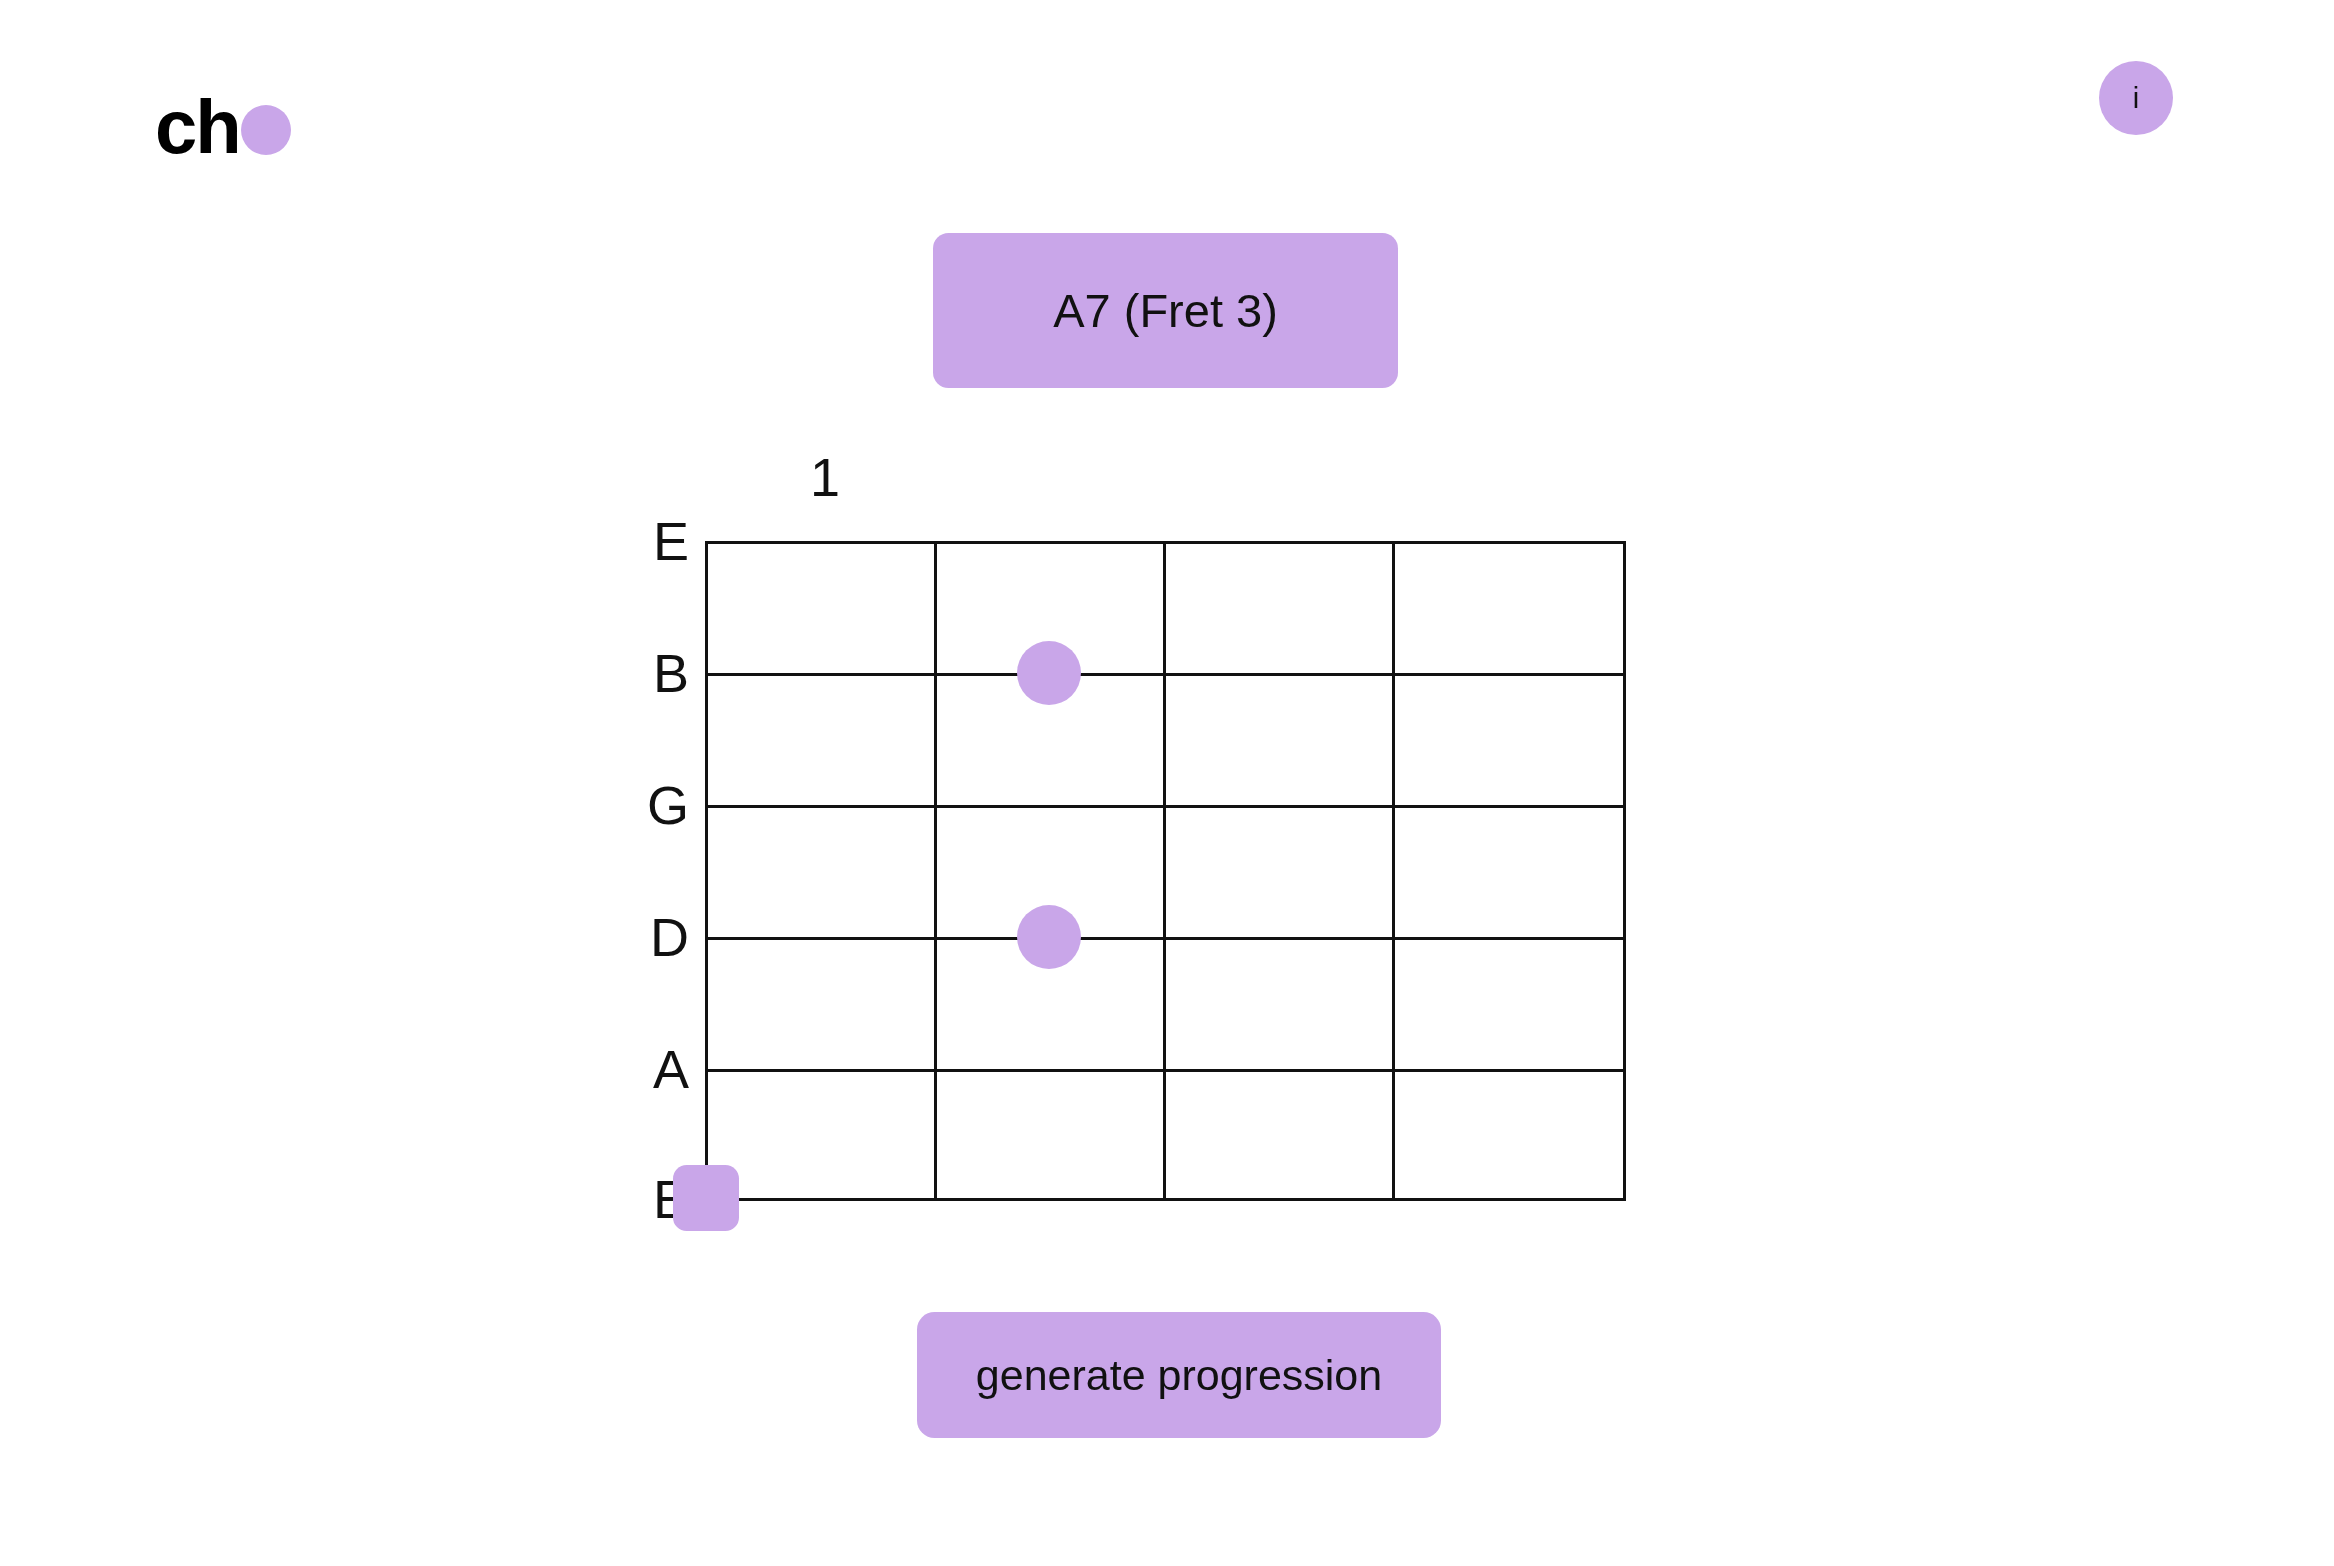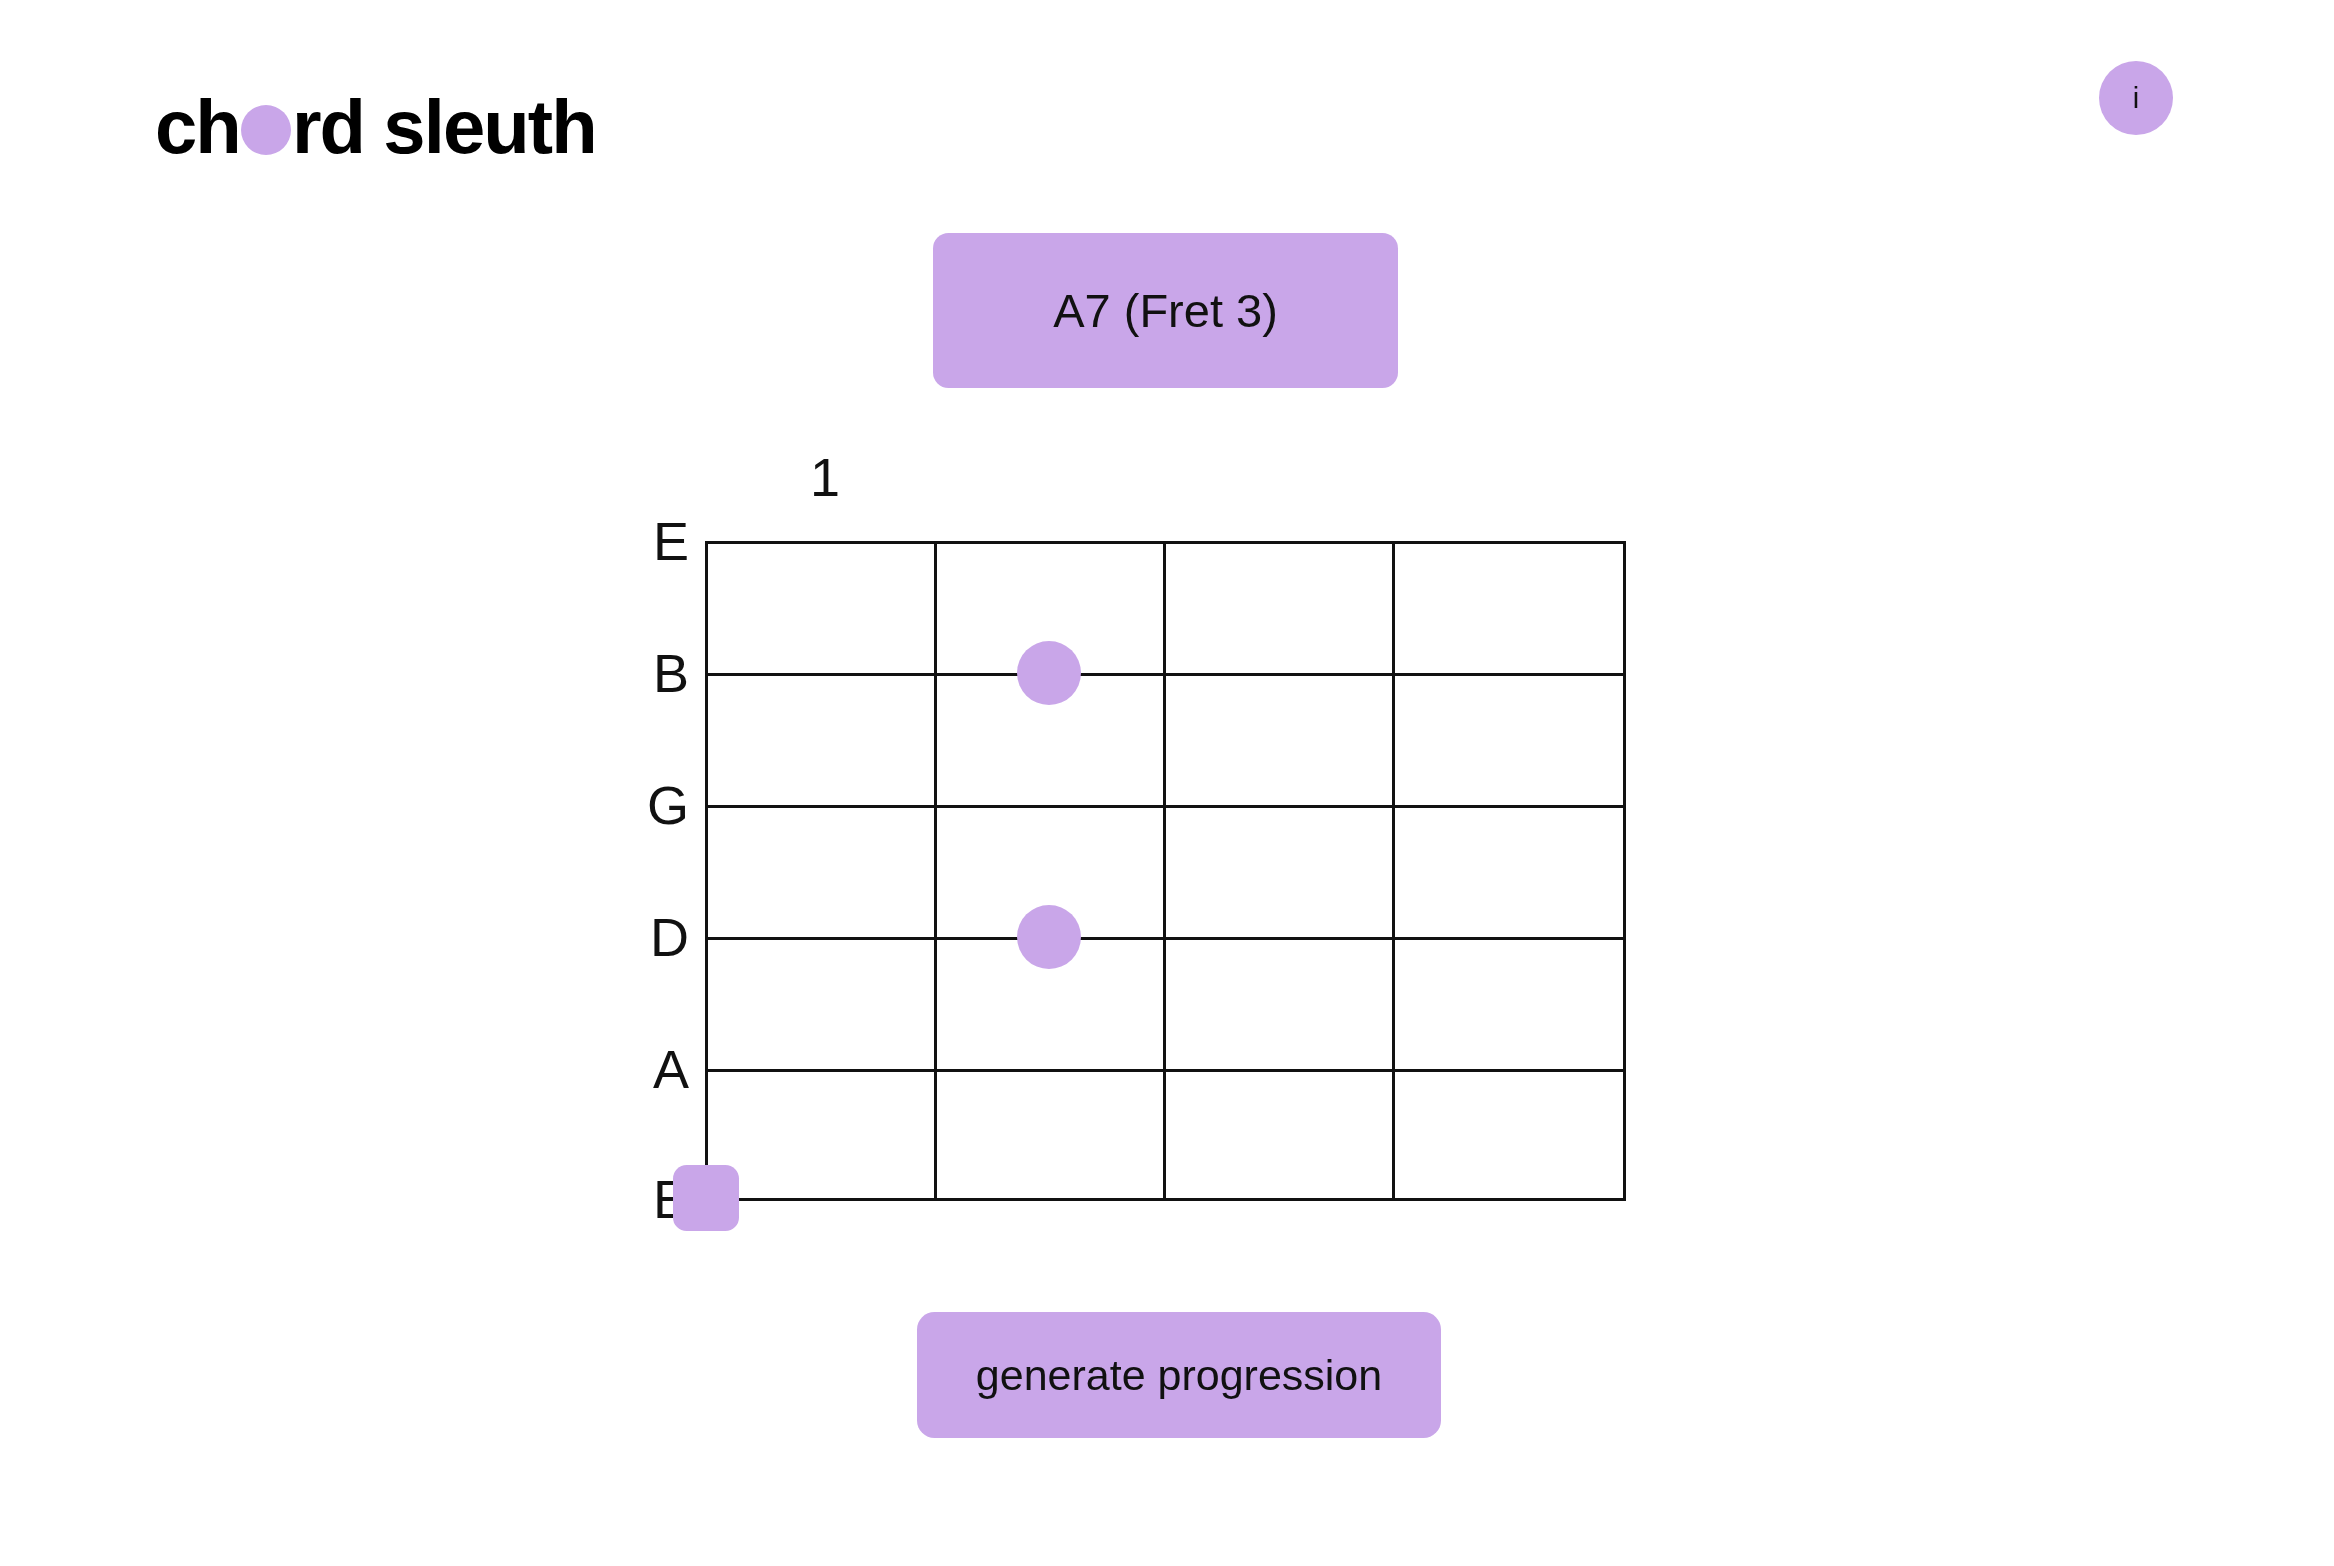--- a/index.html
+++ b/index.html
@@ -162,21 +162,20 @@
   }
 </style>
 </head>
 <body>
 
 <div id="app-header">
 
   <div id="brand-logo">
     <span class="brand-text">ch</span>
       <span id="brand-dot"></span>
-      <span class="brand-text">rd sleuth</span>
   </div>
 
   <button id="info-button">
     <span>i</span>
   </button>
 
 </div>
 
 <div id="chord-name-badge">A7 (Fret 3)</div>
 

